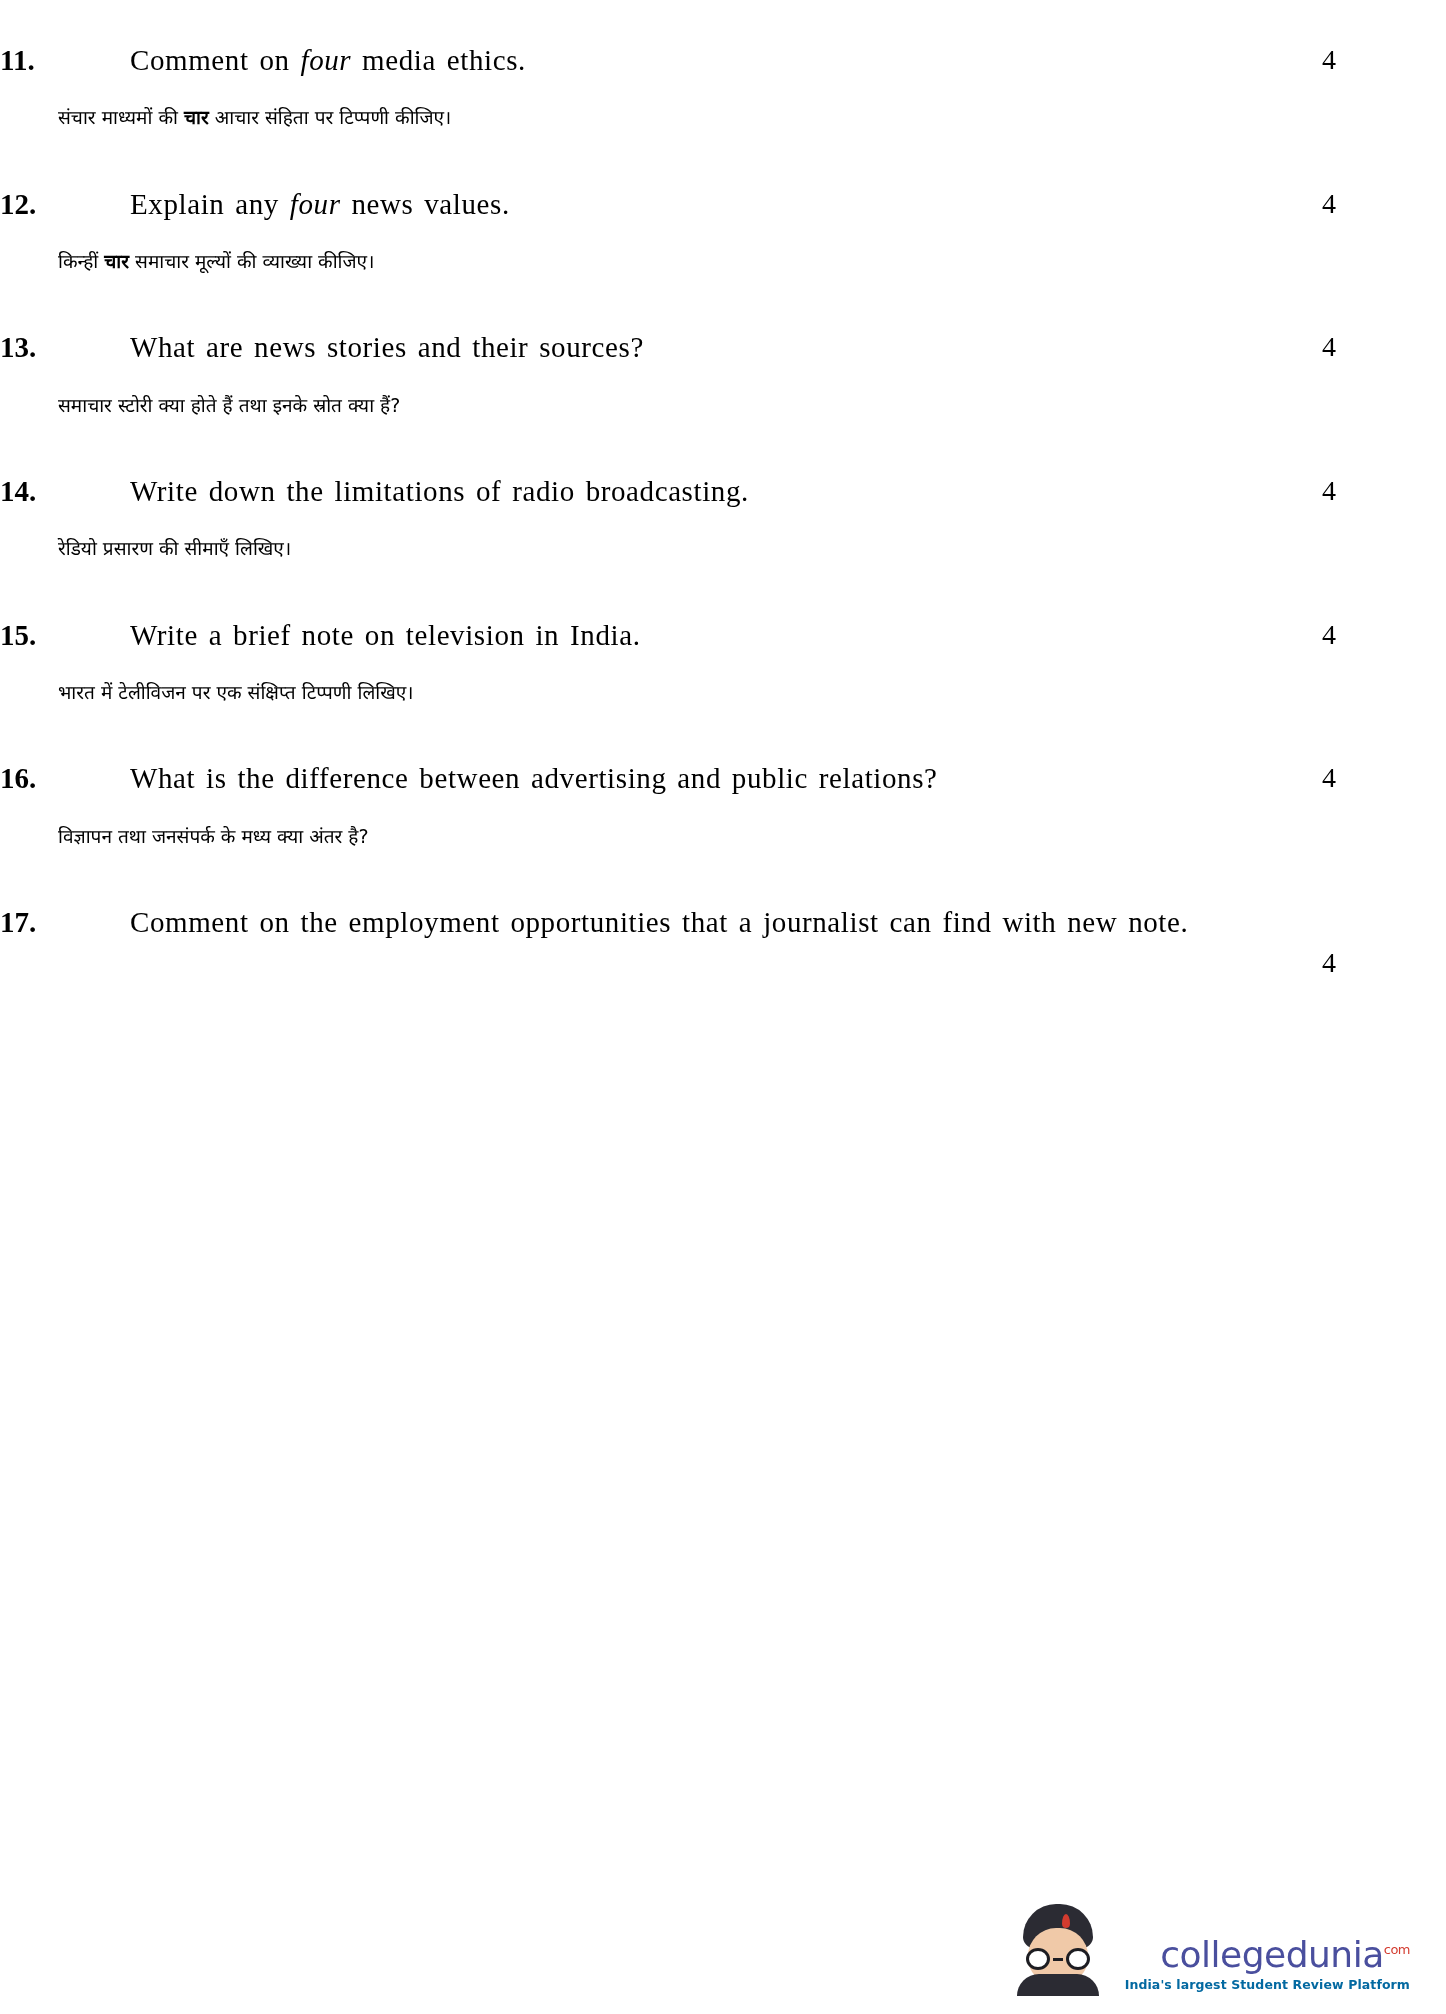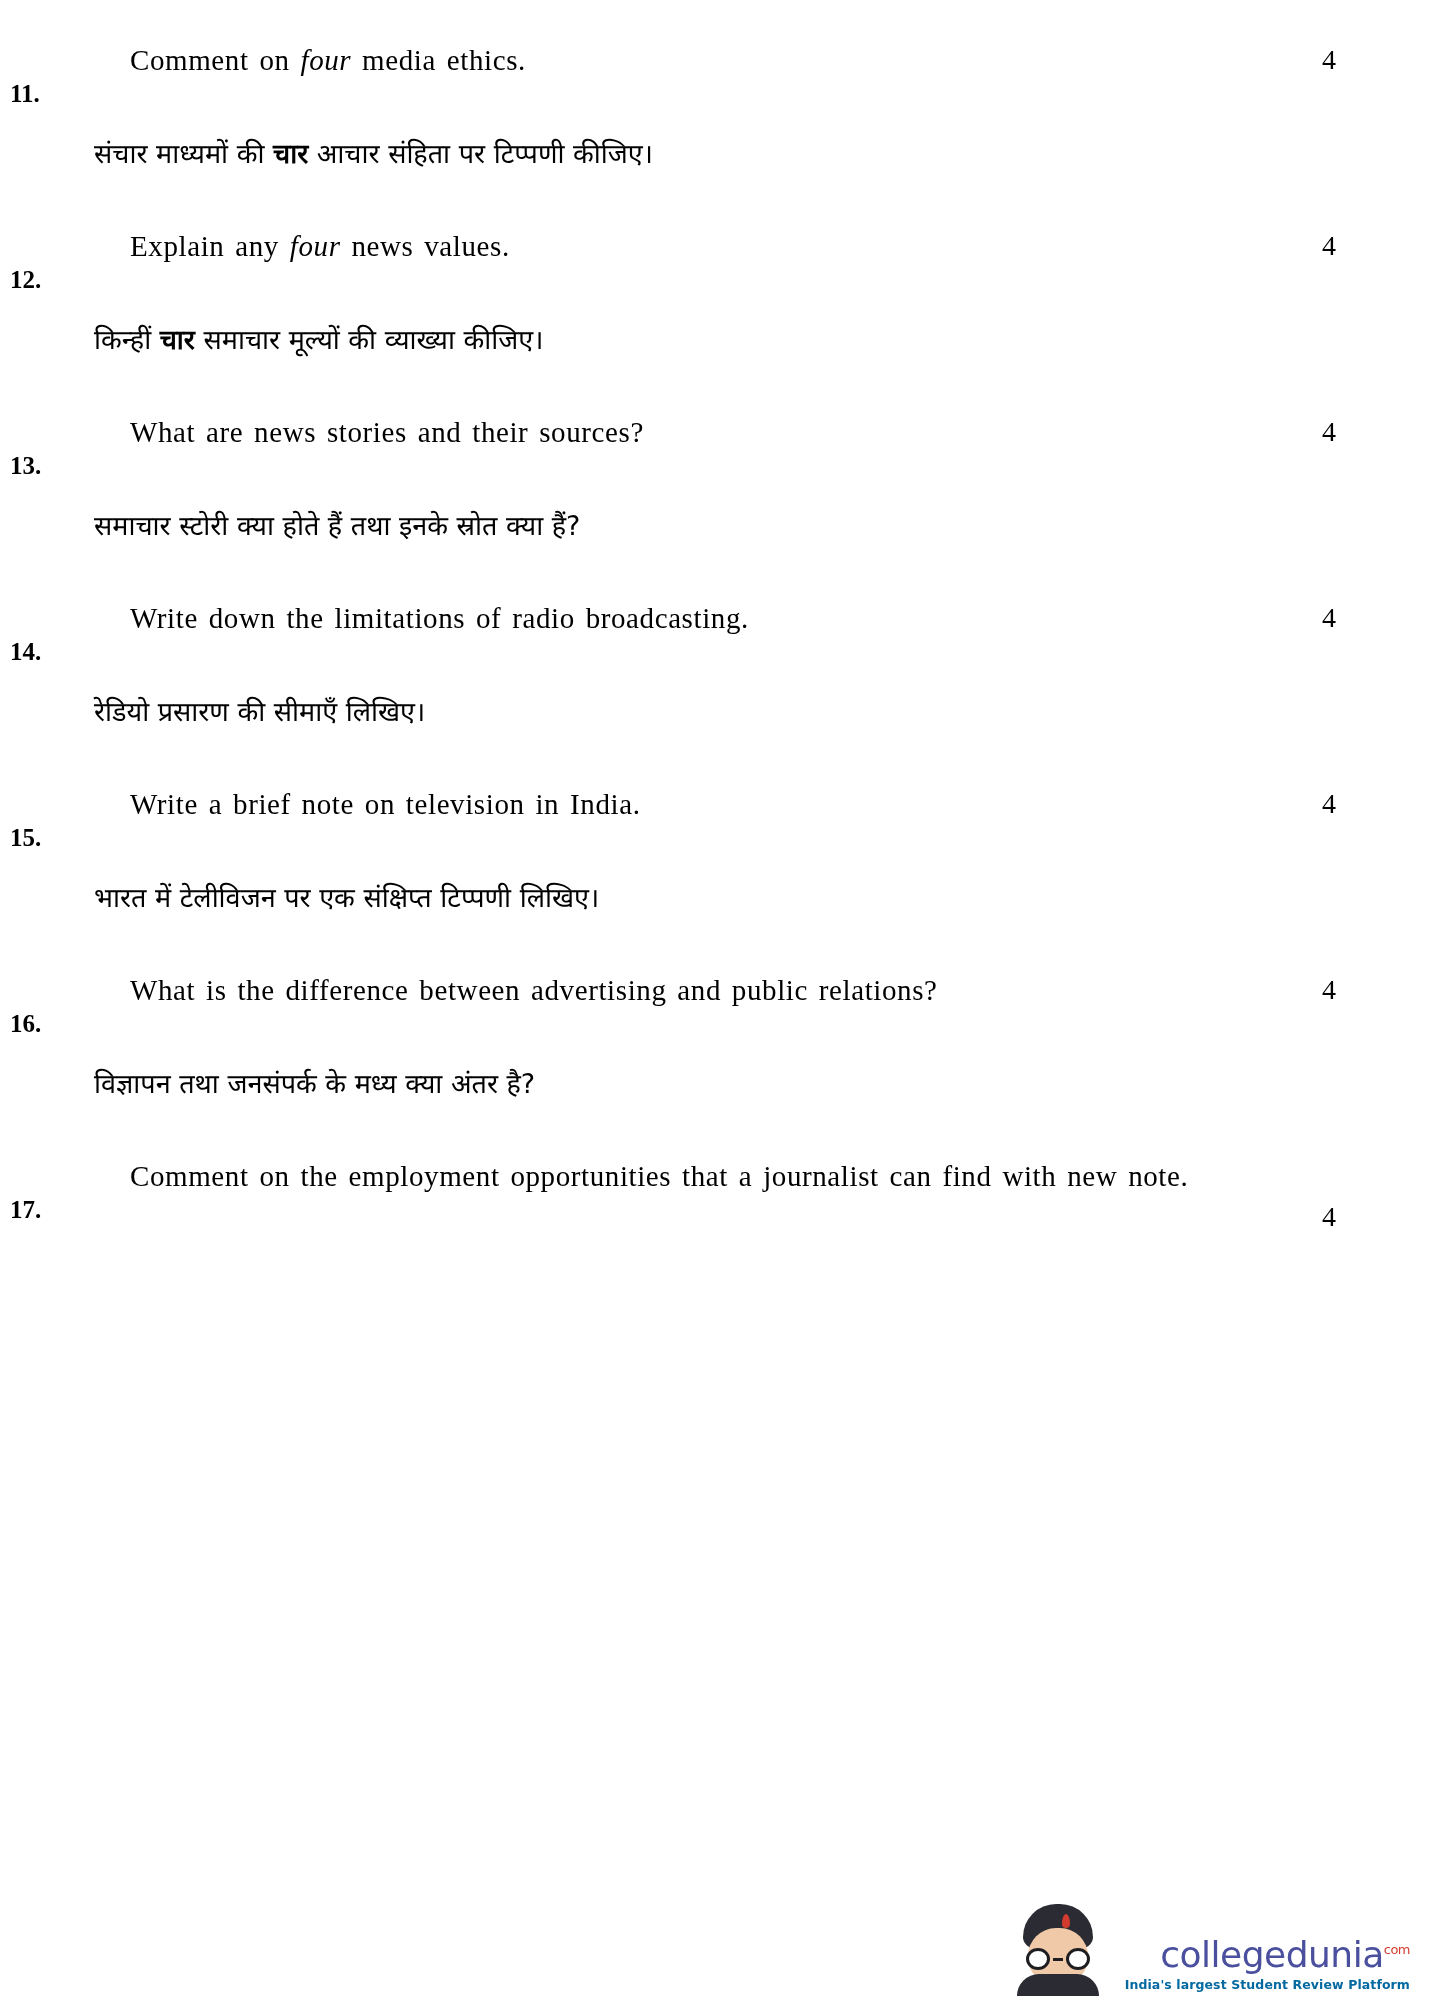--- a/index.html
+++ b/index.html
@@ -27,27 +27,25 @@
   }
   .q-row {
     display: flex;
     align-items: flex-start;
     position: relative;
   }
   .q-num {
     width: 82px;
     min-width: 82px;
     text-align: left;
-    padding-left: 10px;
     box-sizing: border-box;
     font-weight: bold;
-    font-size: 25px;
+    font-size: 29px;
     line-height: 1.42;
     font-family: "Liberation Serif", serif;
-    margin-top: 36px;
   }
   .q-en {
     flex: 1;
     font-size: 29px;
     line-height: 1.42;
     letter-spacing: 0.6px;
     word-spacing: 3px;
     font-family: "Liberation Serif", serif;
     padding-right: 40px;
     margin-left: 48px;
@@ -60,23 +58,23 @@
     right: 0;
     top: 0;
     font-size: 28px;
     line-height: 1.42;
     font-family: "Liberation Serif", serif;
   }
   .marks.second-line {
     top: 41px;
   }
   .q-hi {
-    margin-left: 94px;
+    margin-left: 58px;
     margin-top: 22px;
-    font-size: 27px;
+    font-size: 19px;
     line-height: 1.5;
     font-family: "DejaVu Sans", sans-serif;
     padding-right: 40px;
   }
   .q-hi b {
     font-weight: bold;
   }
   .wide-indent {
     padding-right: 80px;
   }

